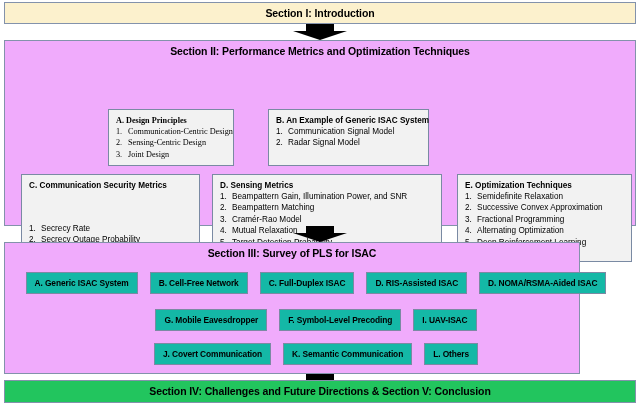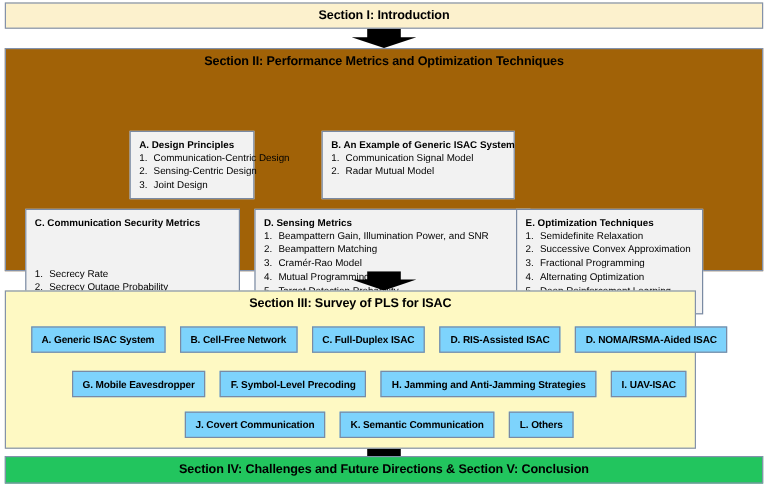--- a/index.html
+++ b/index.html
@@ -41,30 +41,30 @@
     height: 22px;
     background: #fcf1cd;
   }
   #section1 .section-title { line-height: 20px; }
 
   #section2 {
     left: 4px;
     top: 40px;
     width: 632px;
     height: 186px;
-    background: #a16207;
+    background: #f0abfc;
   }
   #section2 .section-title { margin-top: 4px; }
 
   #section3 {
     left: 4px;
     top: 242px;
     width: 576px;
     height: 132px;
-    background: #fef9c3;
+    background: #f0abfc;
   }
   #section3 .section-title { margin-top: 4px; }
 
   #section4 {
     left: 4px;
     top: 380px;
     width: 632px;
     height: 23px;
     background: #22c55e;
   }
@@ -99,42 +99,42 @@
     line-height: 11.4px;
     white-space: nowrap;
     display: flex;
   }
   .sb-num {
     display: inline-block;
     width: 12px;
     flex: 0 0 12px;
   }
 
-  #boxA { left: 103px; top: 68px;  width: 104px; height: 57px; }
+  #boxA { left: 103px; top: 68px;  width: 126px; height: 57px; font-family: Liberation Serif, serif; }
   #boxB { left: 263px; top: 68px;  width: 161px; height: 57px; }
   #boxC { left: 16px;  top: 133px; width: 179px; height: 88px; }
   #boxD { left: 207px; top: 133px; width: 230px; height: 88px; }
-  #boxE { left: 425px; top: 133px; width: 156px; height: 88px; }
+  #boxE { left: 452px; top: 133px; width: 175px; height: 88px; }
 
   
   .chip-row {
     position: absolute;
     left: 0;
     width: 632px;
     display: flex;
     justify-content: center;
     align-items: flex-start;
   }
   #chip-row-1 { top: 272px; }
   #chip-row-2 { top: 309px; }
   #chip-row-3 { top: 343px; }
 
   .chip {
     box-sizing: border-box;
-    background: #7dd3fc;
+    background: #14b8a6;
     border: 1px solid #7a8aa3;
     height: 22px;
     line-height: 20px;
     padding: 0 8px;
     margin: 0 6px;
     font-size: 8.4px;
     font-weight: bold;
     white-space: nowrap;
     text-align: right;
     letter-spacing: -0.1px;
@@ -186,21 +186,21 @@
 
     <div id="boxB" class="subbox">
       <div class="sb-head">B. An Example of Generic ISAC System</div>
       <ul class="sb-list">
         <li>
             <span class="sb-num">1.</span>
             <span>Communication Signal Model</span>
           </li>
         <li>
             <span class="sb-num">2.</span>
-            <span>Radar Mutual Model</span>
+            <span>Radar Signal Model</span>
           </li>
       </ul>
     </div>
 
     <div id="boxC" class="subbox vcenter">
       <div class="sb-head">C. Communication Security Metrics</div>
       <ul class="sb-list">
         <li>
             <span class="sb-num">1.</span>
             <span>Secrecy Rate</span>
@@ -226,21 +226,21 @@
         <li>
             <span class="sb-num">2.</span>
             <span>Beampattern Matching</span>
           </li>
         <li>
             <span class="sb-num">3.</span>
             <span>Cramér-Rao Model</span>
           </li>
         <li>
             <span class="sb-num">4.</span>
-            <span>Mutual Programming</span>
+            <span>Mutual Relaxation</span>
           </li>
         <li>
             <span class="sb-num">5.</span>
             <span>Target Detection Probability</span>
           </li>
         <li>
             <span class="sb-num">6.</span>
             <span>Others</span>
           </li>
       </ul>
@@ -289,21 +289,20 @@
     <div class="chip">A. Generic ISAC System</div>
     <div class="chip">B. Cell-Free Network</div>
     <div class="chip">C. Full-Duplex ISAC</div>
     <div class="chip">D. RIS-Assisted ISAC</div>
     <div class="chip">D. NOMA/RSMA-Aided ISAC</div>
   </div>
 
   <div id="chip-row-2" class="chip-row">
     <div class="chip">G. Mobile Eavesdropper</div>
     <div class="chip">F. Symbol-Level Precoding</div>
-    <div class="chip">H. Jamming and Anti-Jamming Strategies</div>
     <div class="chip">I. UAV-ISAC</div>
   </div>
 
   <div id="chip-row-3" class="chip-row">
     <div class="chip">J. Covert Communication</div>
     <div class="chip">K. Semantic Communication</div>
     <div class="chip">L. Others</div>
   </div>
 
   <svg id="arrow3" class="arrow" viewBox="0 0 54 16">

